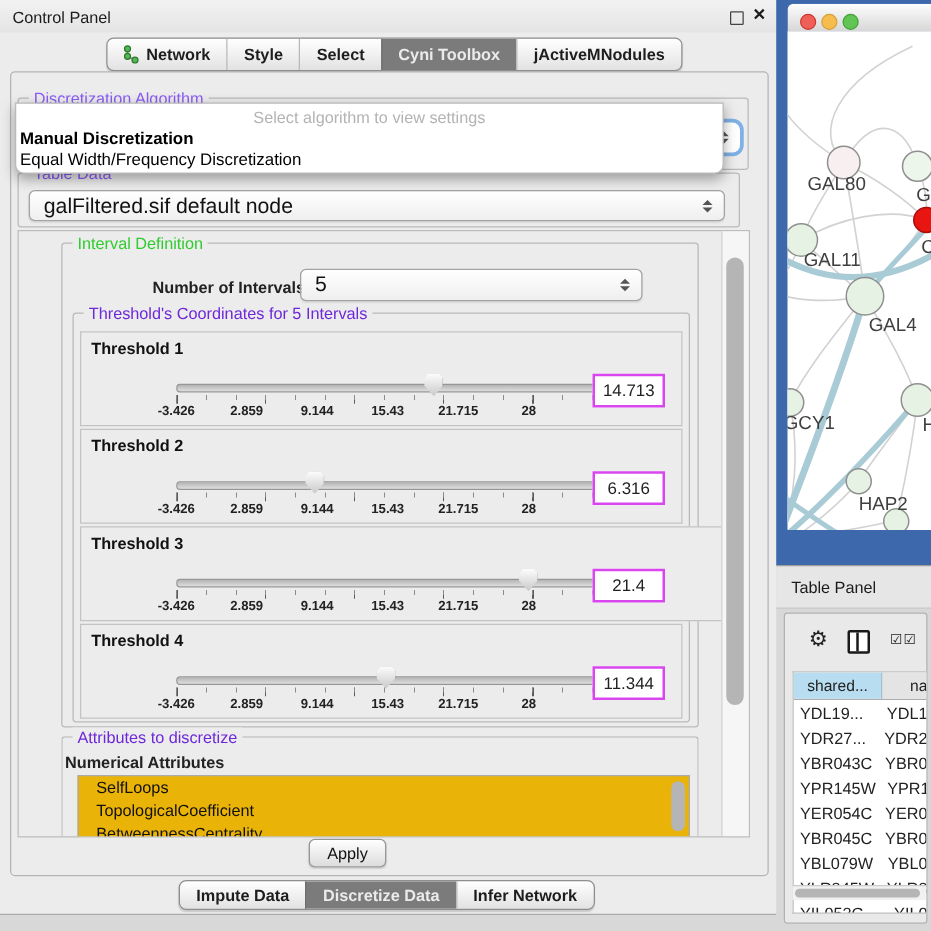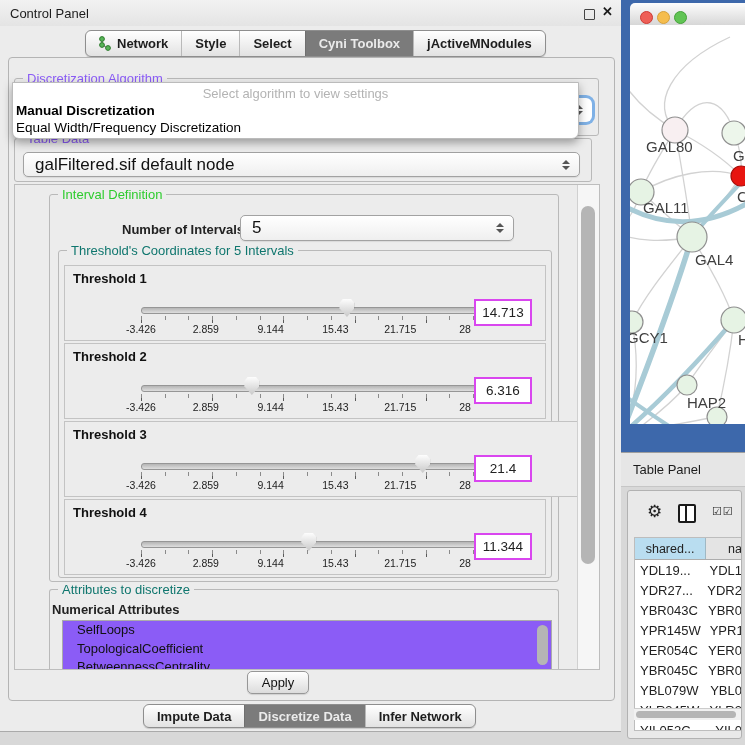--- a/index.html
+++ b/index.html
@@ -17,21 +17,21 @@
   .seg .s{display:flex;align-items:center;justify-content:center;gap:5px;padding:0 13px;font-size:13px;font-weight:600;color:#1d1d1d;border-left:1px solid #b9b9b9;white-space:nowrap;}
   .seg .s:first-child{border-left:none;}
   .seg .s.sel{background:#7b7b7b;color:#ebebeb;border-left:1px solid #6f6f6f;}
   #toptabs{left:85px;top:30px;height:25px;}
   #bottabs{left:143px;top:704px;height:22px;}
   #bottabs .s{font-size:13px;}
   
   .contentbox{left:8px;top:57px;width:605px;height:642px;border:1px solid #b4b4b4;border-radius:4px;background:#ececec;}
   .groupbox{position:absolute;border:1px solid #b9b9b9;border-radius:3px;}
   .legend{position:absolute;top:-8px;left:8px;background:#ececec;padding:0 4px;font-size:13px;}
-  .lg-dark{color:#8b5cf6;}.lg-green{color:#2ecc2e;}.lg-blue{color:#0f766e;}
+  .lg-dark{color:#8b5cf6;}.lg-green{color:#2ecc2e;}.lg-blue{color:#6d28d9;}
   
   .combo{position:absolute;background:linear-gradient(#ffffff,#efefef);border:1px solid #a2a2a2;border-radius:5px;display:flex;align-items:center;box-shadow:0 1px 1px rgba(0,0,0,.08);}
   .combo .v{padding-left:11px;font-size:17px;color:#111;}
   .stepper{position:absolute;right:9px;top:50%;transform:translateY(-50%);display:flex;flex-direction:column;gap:2px;}
   .tri-up{width:0;height:0;border-left:4px solid transparent;border-right:4px solid transparent;border-bottom:4px solid #555;}
   .tri-dn{width:0;height:0;border-left:4px solid transparent;border-right:4px solid transparent;border-top:4px solid #555;}
   
   #algo-popup{left:12px;top:82px;width:565px;height:55px;background:#fff;border:1px solid #bbb;border-radius:0 0 7px 7px;
       box-shadow:0 4px 10px rgba(0,0,0,.35);z-index:30;}
   #algo-popup .hint{position:absolute;left:0;top:3px;width:100%;text-align:center;color:#b3b3b3;font-size:13px;}
@@ -46,26 +46,26 @@
   
   .th-row{position:absolute;left:47px;width:480px;height:74px;border:1px solid #c3c3c3;background:#ececec;}
   .th-label{position:absolute;left:8px;top:5px;font-weight:bold;font-size:13px;color:#111;}
   .track{position:absolute;left:76px;width:356px;height:5px;top:41px;border:1px solid #969696;border-radius:3px;background:linear-gradient(#b5b5b5,#dedede);}
   .thumb{position:absolute;top:33px;width:15px;height:18px;margin-left:-7px;background:linear-gradient(#fdfdfd,#c9c9c9);
       clip-path:polygon(22% 0,78% 0,100% 22%,100% 52%,50% 100%,0 52%,0 22%);filter:drop-shadow(0 0 1px #777);}
   .ticks{position:absolute;left:76px;top:50px;width:357px;height:7px;
       background-image:repeating-linear-gradient(90deg,#8a8a8a 0 1px,transparent 1px 23.73px),
                        repeating-linear-gradient(90deg,#5a5a5a 0 1px,transparent 1px 71.2px);
       background-size:100% 4px,100% 7px;background-repeat:no-repeat;}
-  .scale{position:absolute;left:76px;top:57px;width:324px;height:12px;font-size:10.5px;font-weight:normal;color:#222;}
+  .scale{position:absolute;left:76px;top:57px;width:282px;height:12px;font-size:10.5px;font-weight:bold;color:#222;}
   .scale span{position:absolute;transform:translateX(-50%);white-space:nowrap;}
   .valbox{position:absolute;left:409px;top:33px;width:54px;height:23px;border:2px solid #d946ef;background:#fff;
       display:flex;align-items:center;justify-content:center;font-size:13.5px;}
   
-  .listbox{position:absolute;background:#8b5cf6;border:1px solid #ababab;overflow:hidden;}
+  .listbox{position:absolute;background:#eab308;border:1px solid #ababab;overflow:hidden;}
   .listbox .li{padding:1px 0 1px 14px;font-size:13px;line-height:16.5px;color:#111;}
   .list-thumb{position:absolute;right:3px;top:4px;width:11px;height:40px;background:#b5b5b5;border-radius:6px;}
   .button{position:absolute;background:linear-gradient(#ffffff,#dcdcdc);border:1px solid #979797;border-radius:5px;
       display:flex;align-items:center;justify-content:center;font-size:13px;color:#111;box-shadow:0 1px 1px rgba(0,0,0,.12);}
   
   #rightbg{left:621px;top:0;width:124px;height:452px;background:#3d68ab;}
   #netwin-title{left:630px;top:3px;width:115px;height:22px;background:linear-gradient(#fdfdfd,#d7d7d7);
       border-bottom:1px solid #a8a8a8;border-radius:5px 0 0 0;}
   .tl{position:absolute;top:8px;width:11px;height:11px;border-radius:50%;}
   #netcanvas{left:630px;top:25px;width:115px;height:399px;background:#fff;}

